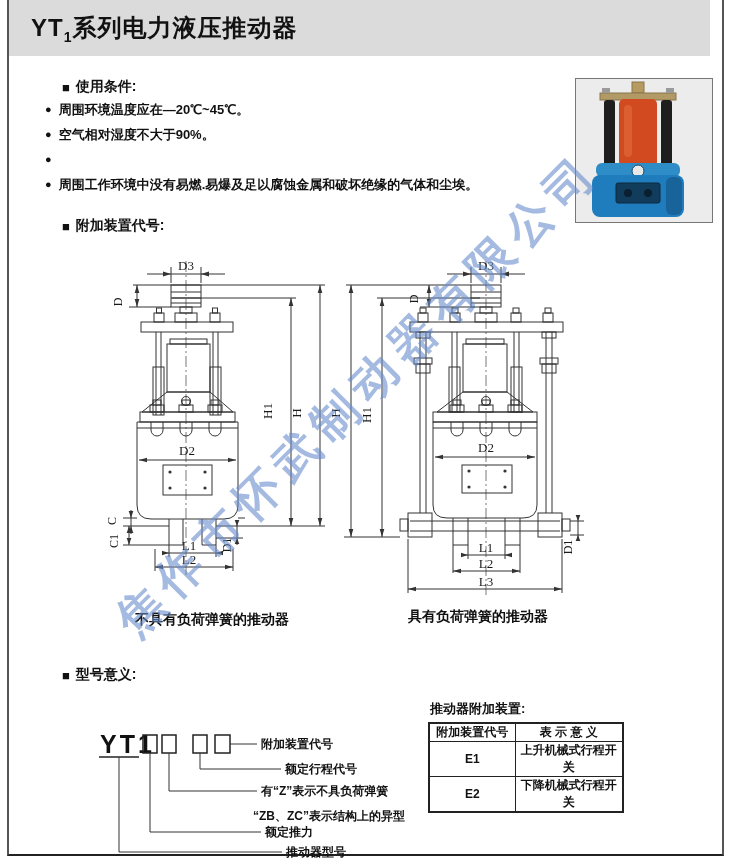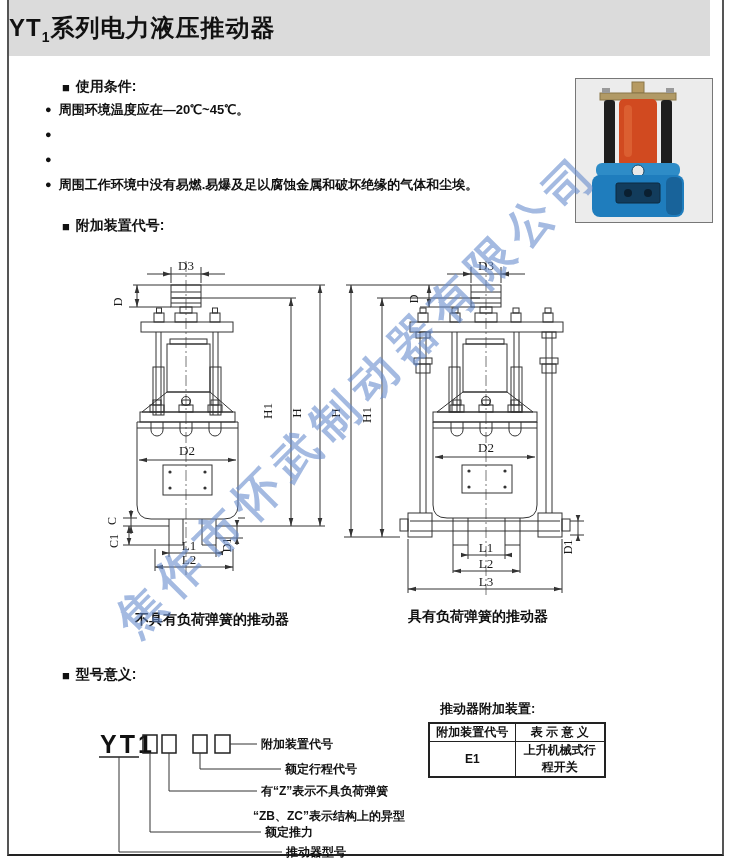--- a/index.html
+++ b/index.html
@@ -4,21 +4,21 @@
 <style>
   * { margin:0; padding:0; box-sizing:border-box; }
   html,body { background:#ffffff; }
   body { font-family:"Liberation Sans", sans-serif; color:#111; }
   .page { position:relative; width:731px; height:864px; background:#fff; overflow:hidden; }
 
   .frame { position:absolute; left:7px; right:7px; top:0; bottom:8px;
            border-left:2px solid #555; border-right:2px solid #555; border-bottom:2px solid #222; }
 
   .page-header { position:absolute; left:9px; top:0; width:701px; height:56px;
-                 background:#dbdbdb; display:flex; align-items:center; }
+                 background:#dbdbdb; display:flex; align-items:center; padding-left:22px; }
   .page-title { font-size:24px; font-weight:bold; letter-spacing:1px; }
   .page-title sub { font-size:14px; }
 
   .sec-heading { position:absolute; font-size:14px; font-weight:bold; display:flex; gap:6px; align-items:center; }
   .sec-heading .sq { font-size:13px; }
 
   .bullet { position:absolute; left:45px; display:flex; gap:7px; font-size:13px; font-weight:bold; width:540px; }
   .bullet .dot { font-size:11px; line-height:16px; }
 
   .photo { position:absolute; left:575px; top:78px; width:138px; height:145px;
@@ -35,26 +35,26 @@
   svg .cl { stroke:#555; fill:none; stroke-width:0.8; stroke-dasharray:11 3 2 3; }
 
   .watermark { position:absolute; left:358px; top:395px; transform:translate(-50%,-50%) rotate(-45deg);
                font-size:46px; font-weight:bold; letter-spacing:9px; white-space:nowrap;
                color:rgba(104,140,205,0.60); z-index:6; pointer-events:none; }
 
   .model-svg text.anno { font-size:12px; font-weight:bold; fill:#111; }
   .model-svg text.code { font-size:25px; font-weight:bold; letter-spacing:3px; fill:#111;
                          font-family:"Liberation Sans", sans-serif; }
 
-  .tbl-title { position:absolute; left:430px; top:700px; font-size:13px; font-weight:bold;margin-left:10px; }
+  .tbl-title { position:absolute; left:430px; top:700px; font-size:13px; font-weight:bold; }
   table.acc { position:absolute; left:428px; top:722px; border-collapse:collapse; border:2px solid #222;
               font-size:12px; font-weight:bold; }
   table.acc td { border:1px solid #222; height:18px; text-align:center; vertical-align:middle; padding:0 4px; }
   table.acc td.c1 { width:86px; }
-  table.acc td.c2 { width:90px;border-radius:7px; }
+  table.acc td.c2 { width:108px;border-radius:7px; }
 </style>
 </head>
 <body>
 
 <div class="page">
   <div class="frame"></div>
 
   <div class="page-header">
     <div class="page-title">
       <span>YT</span><sub>1</sub><span>系列电力液压推动器</span>
@@ -64,20 +64,21 @@
   <div class="sec-heading" style="left:62px; top:78px;">
     <span class="sq">■</span>
     <span>使用条件:</span>
   </div>
   <div class="bullet" style="top:101px;">
     <span class="dot">●</span>
     <span>周围环境温度应在—20℃~45℃。</span>
   </div>
   <div class="bullet" style="top:126px;">
     <span class="dot">●</span>
+    <span>空气相对湿度不大于90%。</span>
   </div>
   <div class="bullet" style="top:151px;">
     <span class="dot">●</span>
   </div>
   <div class="bullet" style="top:176px;">
     <span class="dot">●</span>
     <span>周围工作环境中没有易燃.易爆及足以腐蚀金属和破坏绝缘的气体和尘埃。</span>
   </div>
 
   <div class="photo">
@@ -402,15 +403,19 @@
   <table class="acc">
     <tbody>
       <tr>
         <td class="c1">附加装置代号</td>
         <td class="c2">表 示 意 义</td>
       </tr>
       <tr>
         <td class="c1">E1</td>
         <td class="c2">上升机械式行程开关</td>
       </tr>
+      <tr>
+        <td class="c1">E2</td>
+        <td class="c2">下降机械式行程开关</td>
+      </tr>
     </tbody>
   </table>
 </div>
 
 </body></html>

